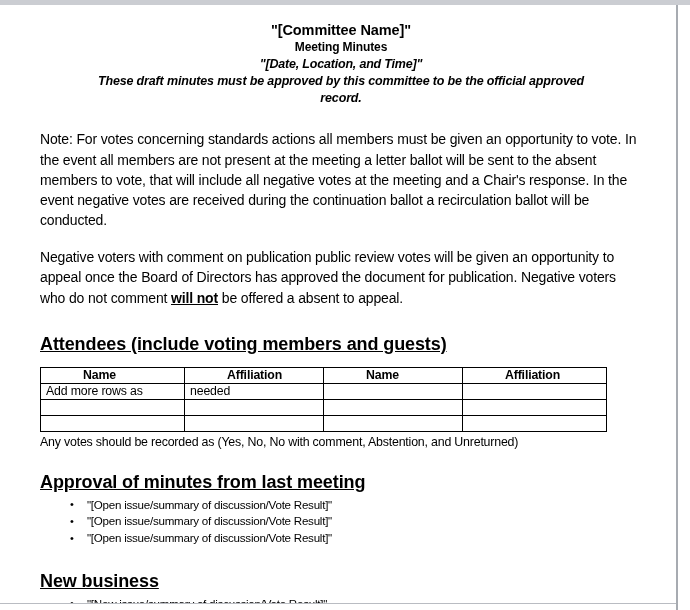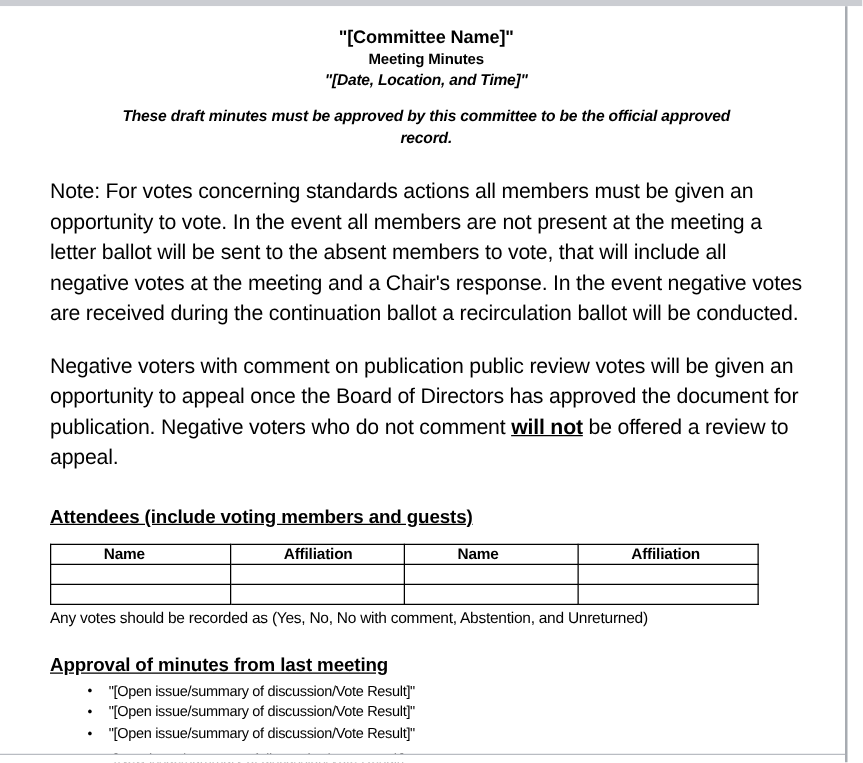--- a/index.html
+++ b/index.html
@@ -96,40 +96,40 @@
     color: #000;
     line-height: 1.36;
     letter-spacing: -0.2px;
   }
   .doc-notice {
     font-size: 12.5px;
     font-style: italic;
     font-weight: bold;
     color: #000;
     line-height: 1.38;
-    margin: 12px auto;
+    margin: 0 auto;
     max-width: 508px;
     letter-spacing: -0.15px;
   }
 
   
   .para {
-    font-size: 17px;
+    font-size: 14px;
     color: #000;
     line-height: 1.44;
     letter-spacing: -0.15px;
     text-align: left;
   }
   #note-paragraph { margin-top: 22px; }
   #appeal-paragraph { margin-top: 17px; }
   .u-bold { font-weight: bold; text-decoration: underline; }
 
   
   .section-heading {
-    font-size: 15px;
+    font-size: 18px;
     font-weight: bold;
     color: #000;
     text-decoration: underline;
     letter-spacing: -0.1px;
     display: inline-block;
   }
   #attendees-heading-row { margin-top: 26px; }
   #approval-heading-row { margin-top: 23px; }
   #old-business-heading-row { margin-top: 28px; }
   #new-business-heading-row { margin-top: 24px; }
@@ -202,60 +202,69 @@
 
       <div class="title-block">
         <div class="doc-title-1">"[Committee Name]"</div>
         <div class="doc-title-2">Meeting Minutes</div>
         <div class="doc-subtitle">"[Date, Location, and Time]"</div>
         <div class="doc-notice">These draft minutes must be approved by this committee to be the official approved record.</div>
       </div>
 
       <div class="para" id="note-paragraph">Note:  For votes concerning standards actions all members must be given an opportunity to vote.  In the event all members are not present at the meeting a letter ballot will be sent to the absent members to vote, that will include all negative votes at the meeting and a Chair's response.  In the event negative votes are received during the continuation ballot a recirculation ballot will be conducted.</div>
 
-      <div class="para" id="appeal-paragraph"><span>Negative voters with comment on publication public review votes will be given an opportunity to appeal once the Board of Directors has approved the document for publication.  Negative voters who do not comment </span><span class="u-bold">will not</span><span> be offered a review to appeal.</span></div>
+      <div class="para" id="appeal-paragraph"><span>Negative voters with comment on publication public review votes will be given an opportunity to appeal once the Board of Directors has approved the document for publication.  Negative voters who do not comment </span><span class="u-bold">will not</span><span> be offered a absent to appeal.</span></div>
 
       <div id="attendees-heading-row">
         <span class="section-heading">Attendees (include voting members and guests)</span>
       </div>
 
       <table id="attendees-table">
         <tbody>
           <tr class="header-row">
             <td class="col-a">Name</td>
             <td class="col-b">Affiliation</td>
             <td class="col-c">Name</td>
             <td class="col-d">Affiliation</td>
           </tr>
           <tr>
-            <td class="col-a"></td>
-            <td class="col-b"></td>
+            <td class="col-a">Add more rows as</td>
+            <td class="col-b">needed</td>
             <td class="col-c"></td>
             <td class="col-d"></td>
           </tr>
           <tr>
             <td class="col-a"></td>
             <td class="col-b"></td>
             <td class="col-c"></td>
             <td class="col-d"></td>
           </tr>
+          <tr>
+            <td class="col-a"></td>
+            <td class="col-b"></td>
+            <td class="col-c"></td>
+            <td class="col-d"></td>
+          </tr>
         </tbody>
       </table>
 
       <div id="approval-note">Any votes should be recorded as (Yes,  No, No with comment, Abstention, and Unreturned)</div>
       <div id="approval-heading-row">
         <span class="section-heading">Approval of minutes from last meeting</span>
       </div>
 
       <ul class="bullet-list">
         <li><span class="bullet-glyph">•</span><span>"[Open issue/summary of discussion/Vote Result]"</span></li>
         <li><span class="bullet-glyph">•</span><span>"[Open issue/summary of discussion/Vote Result]"</span></li>
         <li><span class="bullet-glyph">•</span><span>"[Open issue/summary of discussion/Vote Result]"</span></li>
       </ul>
 
+      <div id="new-business-heading-row">
+        <span class="section-heading">New business</span>
+      </div>
       <ul class="bullet-list">
         <li><span class="bullet-glyph">•</span><span>"[New issue/summary of discussion/Vote Result]"</span></li>
 
       </ul>
 
     </div>
 
     <div id="page-break-rule"></div>
     <div id="page-bottom-fill"></div>
   </div>

